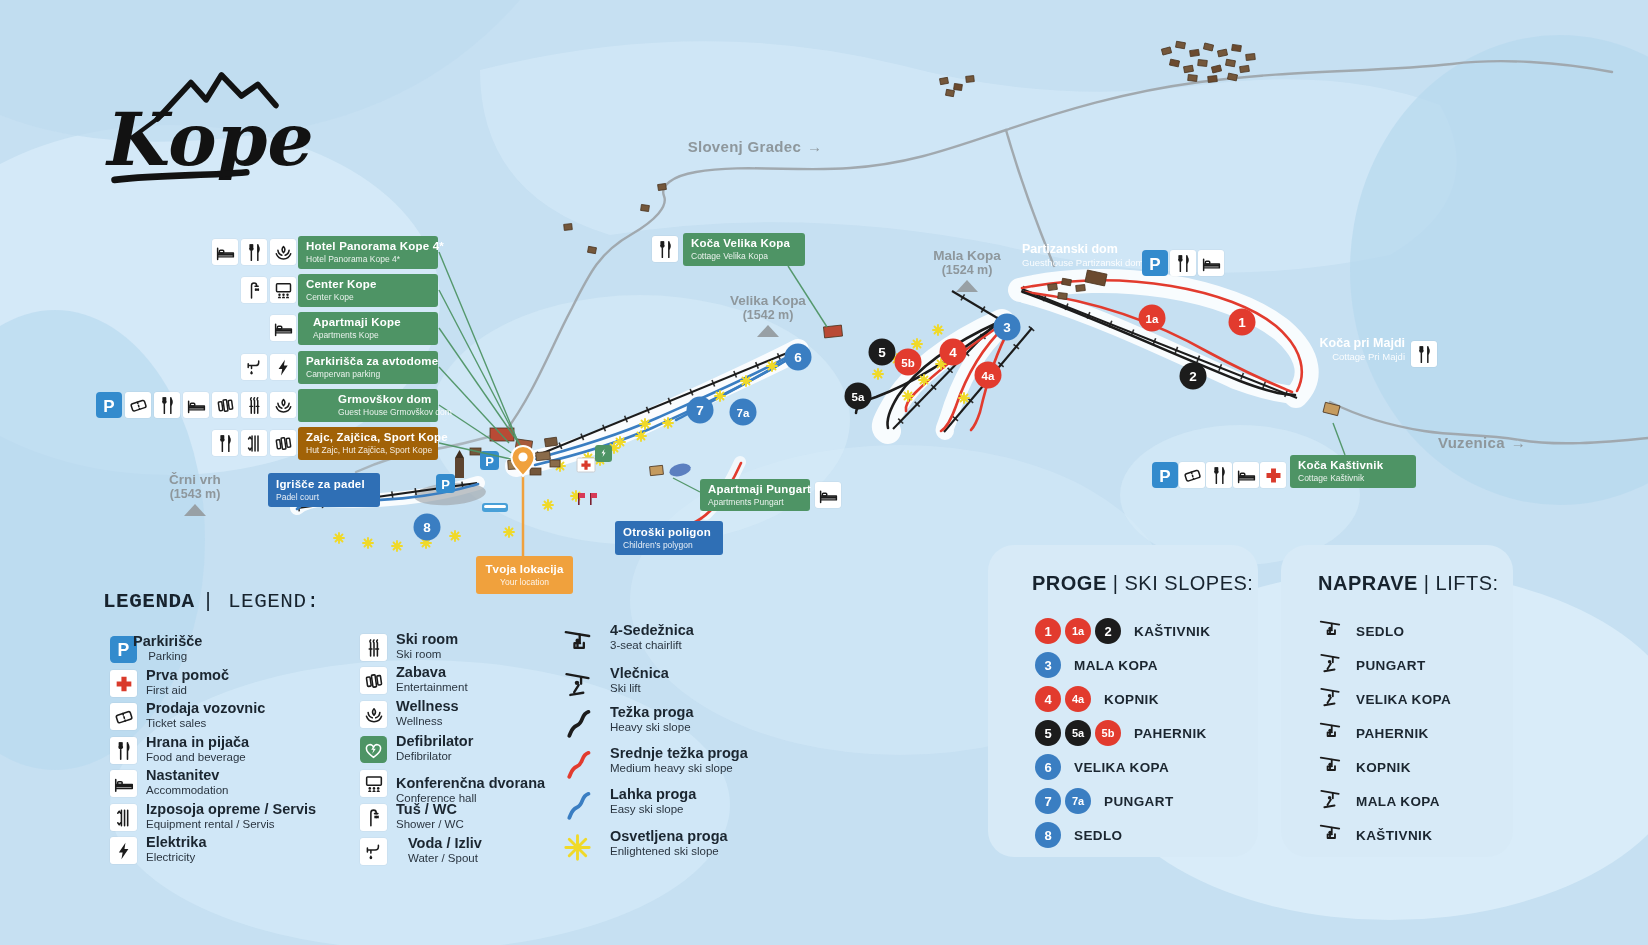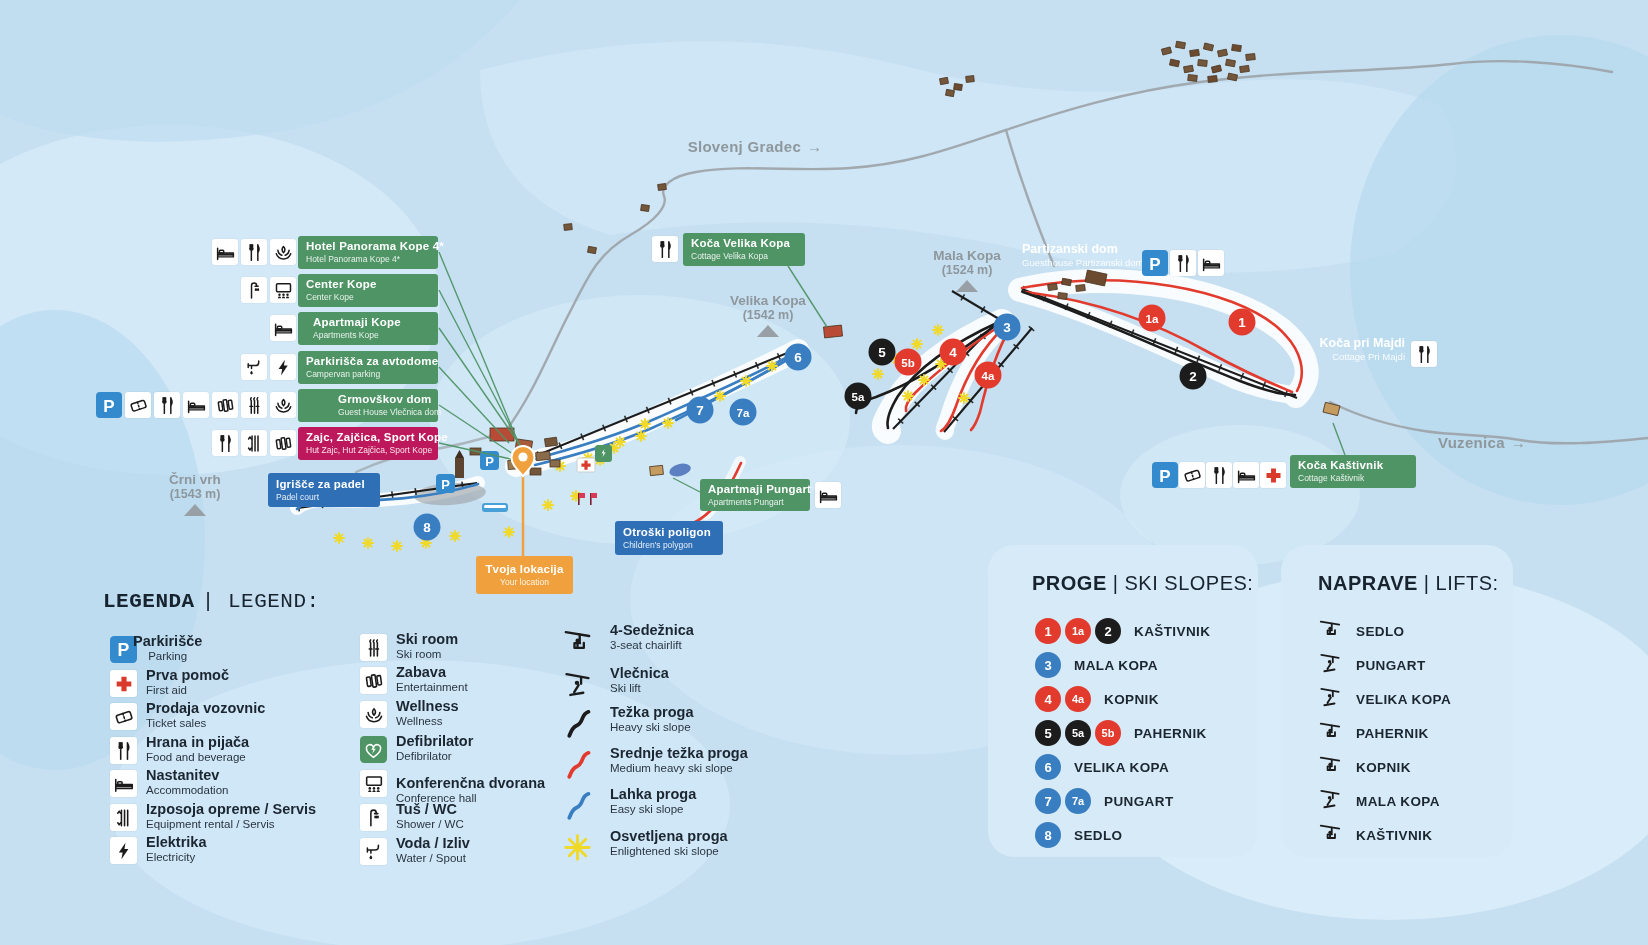--- a/index.html
+++ b/index.html
@@ -316,20 +316,27 @@
         <line x1="700" y1="492" x2="673" y2="478"></line>
         <line x1="1345" y1="455" x2="1333" y2="423"></line>
         <line x1="788" y1="266" x2="827" y2="327"></line>
       </g>
       <g>
         <line x1="523" y1="474" x2="523" y2="558" stroke="#f0a13d" stroke-width="2.5"></line>
         <path d="M523 476c-7.5-8.5-11.5-12.6-11.5-18.6a11.5 11.5 0 0123 0c0 6-4 10.1-11.5 18.6z" fill="#f0a13d" stroke="#fff" stroke-width="2"></path>
         <circle cx="523" cy="457" r="4.6" fill="#fff"></circle>
       </g>
     </svg>
+  <div id="logo">
+    <svg viewBox="0 0 220 155" width="210" height="148">
+      <path d="M55 70 L90 32 L106 50 L122 24 L143 46 L160 34 L179 56" stroke="#121212" stroke-width="6" fill="none" stroke-linecap="round" stroke-linejoin="round"></path>
+      <text x="2" y="118" font-family="'DejaVu Serif',serif" font-style="italic" font-weight="bold" font-size="76" fill="#121212">Kope</text>
+      <path d="M10 134 C60 128 105 130 148 126" stroke="#121212" stroke-width="7" fill="none" stroke-linecap="round"></path>
+    </svg>
+  </div>
   <div id="overlay">
       <div class="panel" style="left: 988px; top: 545px; width: 270px; height: 312px;"></div>
       <div class="panel-title" style="left: 1032px; top: 572px;"><span class="bold-part" style="display: inline;">PROGE</span><span class="light-part" style="display: inline; margin-left: 6px;">| SKI SLOPES:</span></div>
       <div class="panel" style="left: 1281px; top: 545px; width: 232px; height: 312px;"></div>
       <div class="panel-title" style="left: 1318px; top: 572px;"><span class="bold-part" style="display: inline;">NAPRAVE</span><span class="light-part" style="display: inline; margin-left: 6px;">| LIFTS:</span></div>
       <div class="box" style="left: 298px; top: 236px; width: 140px; height: 33px; background: rgb(78, 148, 101);">
         <span class="t" style="display: block;">Hotel Panorama Kope 4*</span>
         <span class="s" style="display: block;">Hotel Panorama Kope 4*</span>
       </div>
       <div class="cell" style="left: 212px; top: 239px; width: 26px; height: 26px;">
@@ -395,21 +402,21 @@
           <path d="M8.6 15.6c-1 1.3-1.5 2.1-1.5 2.8a1.5 1.5 0 003 0c0-.7-.5-1.5-1.5-2.8z" fill="#1b1b1b"></path>
         </svg>
       </div>
       <div class="cell" style="left: 270px; top: 354px; width: 26px; height: 26px;">
         <svg width="21" height="21" viewBox="0 0 24 24">
           <path fill="#1b1b1b" d="M13.6 3L6.4 13.6h4.1L9.2 21l7.6-11.2h-4.3z"></path>
         </svg>
       </div>
       <div class="box" style="left: 298px; top: 389px; width: 140px; height: 33px; background: rgb(78, 148, 101); padding-left: 40px;">
         <span class="t" style="display: block;">Grmovškov dom</span>
-        <span class="s" style="display: block;">Guest House Vlečnica dom</span>
+        <span class="s" style="display: block;">Guest House Grmovškov dom</span>
       </div>
       <div class="cell colored" style="left: 96px; top: 392px; width: 26px; height: 26px;">
         <svg width="100%" height="100%" viewBox="0 0 26 26">
           <rect width="26" height="26" rx="4" fill="#338bcd"></rect>
           <text x="13" y="19.5" font-size="17" font-weight="bold" fill="#fff" text-anchor="middle" font-family="Liberation Sans,sans-serif">P</text>
         </svg>
       </div>
       <div class="cell" style="left: 125px; top: 392px; width: 26px; height: 26px;">
         <svg width="21" height="21" viewBox="0 0 24 24">
           <g transform="rotate(-18 12 12)">
@@ -447,21 +454,21 @@
           <path stroke="#1b1b1b" stroke-width="1.7" fill="none" stroke-linecap="round" stroke-linejoin="round" d="M6.8 13h3M13.9 13h3"></path>
         </svg>
       </div>
       <div class="cell" style="left: 270px; top: 392px; width: 26px; height: 26px;">
         <svg width="21" height="21" viewBox="0 0 24 24">
           <path stroke="#1b1b1b" stroke-width="1.7" fill="none" stroke-linecap="round" stroke-linejoin="round" d="M12 5.2c-1.9 2.1-1.9 5 0 7.1 1.9-2.1 1.9-5 0-7.1z"></path>
           <path stroke="#1b1b1b" stroke-width="1.7" fill="none" stroke-linecap="round" stroke-linejoin="round" d="M5.6 9.3c.2 2.9 2 5 4.5 5.8M18.4 9.3c-.2 2.9-2 5-4.5 5.8"></path>
           <path stroke="#1b1b1b" stroke-width="1.7" fill="none" stroke-linecap="round" stroke-linejoin="round" d="M3.8 13.4c1.3 3.9 4.5 5.9 8.2 5.9s6.9-2 8.2-5.9"></path>
         </svg>
       </div>
-      <div class="box" style="left: 298px; top: 427px; width: 140px; height: 33px; background: #be185d;">
+      <div class="box" style="left: 298px; top: 427px; width: 140px; height: 33px; background: #a16207;">
         <span class="t" style="display: block;">Zajc, Zajčica, Sport Kope</span>
         <span class="s" style="display: block;">Hut Zajc, Hut Zajčica, Sport Kope</span>
       </div>
       <div class="cell" style="left: 212px; top: 430px; width: 26px; height: 26px;">
         <svg width="21" height="21" viewBox="0 0 24 24">
           <path stroke="#1b1b1b" stroke-width="1.7" fill="none" stroke-linecap="round" stroke-linejoin="round" d="M7 3v4.5M9.8 3v4.5M8.4 3v18M6.6 7.5a1.8 1.8 0 003.6 0"></path>
           <path d="M15.8 3c2.7 2.3 3.1 6.6.5 9.2h-.5z" fill="#1b1b1b"></path>
           <path stroke="#1b1b1b" stroke-width="1.7" fill="none" stroke-linecap="round" stroke-linejoin="round" d="M15.8 3v18"></path>
         </svg>
       </div>
@@ -784,21 +791,21 @@
       <div class="legend-item-text" style="left: 396px; top: 802px;">
         <span class="t" style="display: block;">Tuš / WC</span>
         <span class="s" style="display: block;">Shower / WC</span>
       </div>
       <div class="cell" style="left: 360px; top: 838px; width: 27px; height: 27px;">
         <svg width="22" height="22" viewBox="0 0 24 24">
           <path stroke="#1b1b1b" stroke-width="1.7" fill="none" stroke-linecap="round" stroke-linejoin="round" d="M4.8 9.8h8.4c2.1 0 3.6-1.5 3.6-3.6V4.6M4.8 7.6v4.4M8.6 9.8v3.4"></path>
           <path d="M8.6 15.6c-1 1.3-1.5 2.1-1.5 2.8a1.5 1.5 0 003 0c0-.7-.5-1.5-1.5-2.8z" fill="#1b1b1b"></path>
         </svg>
       </div>
-      <div class="legend-item-text" style="left: 396px; top: 836px;">
+      <div class="legend-item-text" style="left: 408px; top: 836px;">
         <span class="t" style="display: block;">Voda / Izliv</span>
         <span class="s" style="display: block;">Water / Spout</span>
       </div>
       <div style="position: absolute; left: 561px; top: 625px; width: 33px; height: 33px;"><svg width="33" height="33" viewBox="0 0 24 24">
           <path stroke="#1b1b1b" stroke-width="1.7" fill="none" stroke-linecap="round" stroke-linejoin="round" d="M3.5 5.2L20.5 8"></path>
           <path stroke="#1b1b1b" stroke-width="1.7" fill="none" stroke-linecap="round" stroke-linejoin="round" d="M13.6 7V13M9.8 16.6h6.8M16.6 13v3.6M9.8 13.2v3.4M9.8 13.2h4"></path>
           <circle cx="12" cy="11.4" r="1.5" fill="#1b1b1b"></circle>
           <path stroke="#1b1b1b" stroke-width="1.7" fill="none" stroke-linecap="round" stroke-linejoin="round" d="M12 12.9v2.6"></path>
         </svg></div>
       <div class="legend-item-text" style="left: 610px; top: 623px;">

